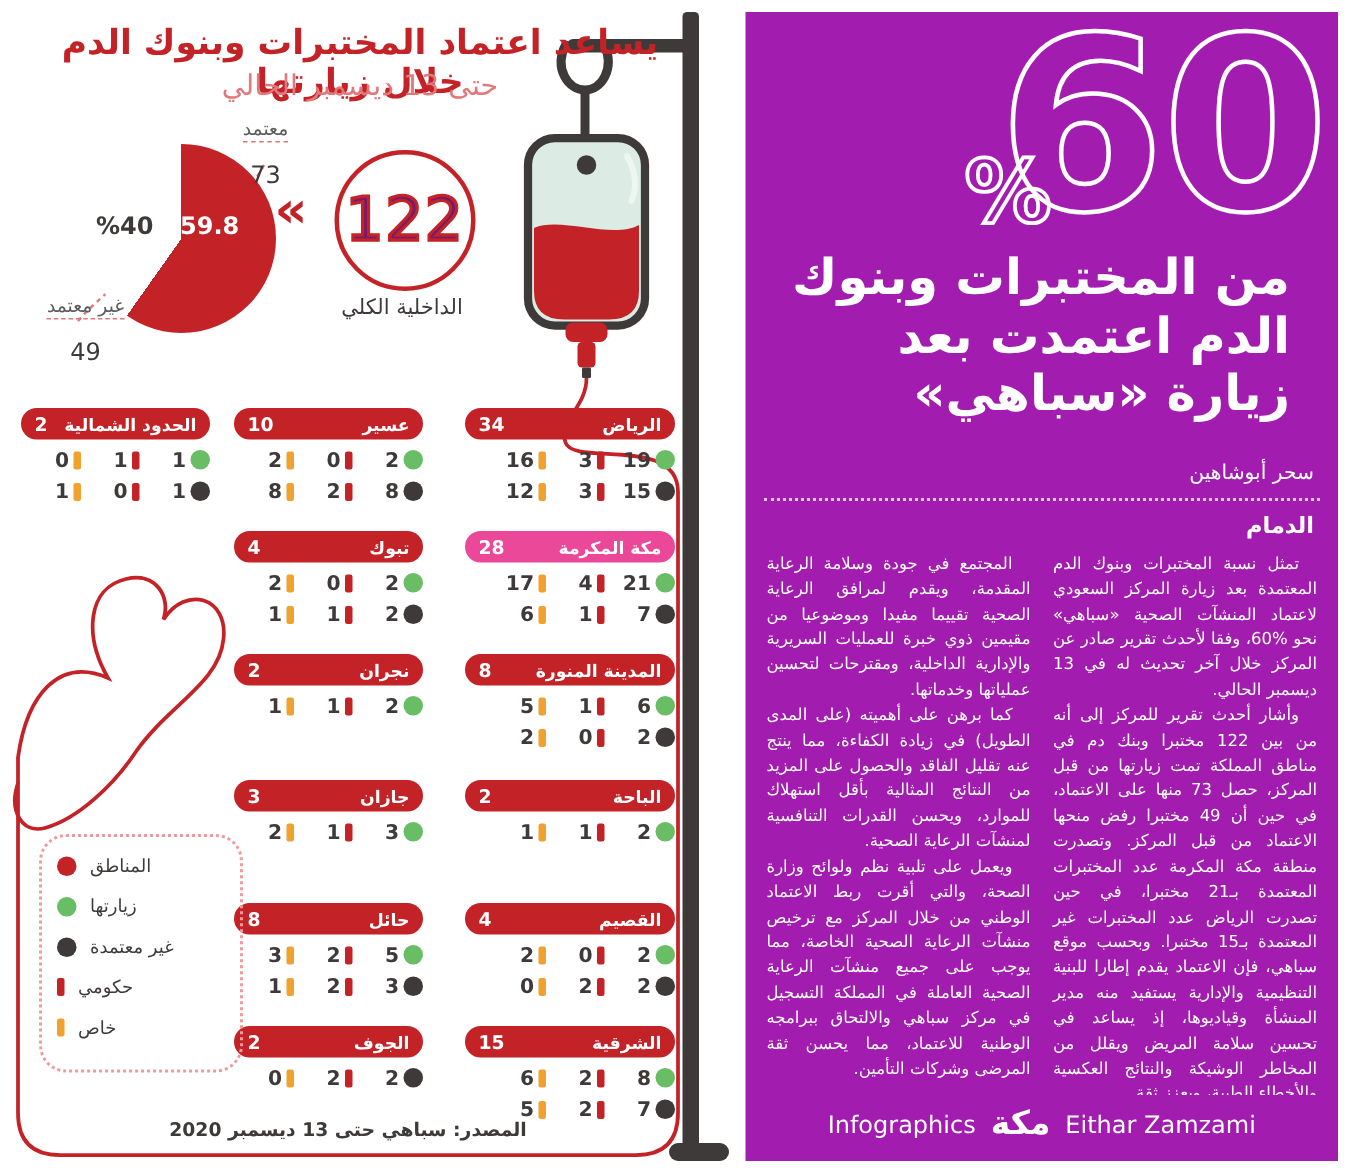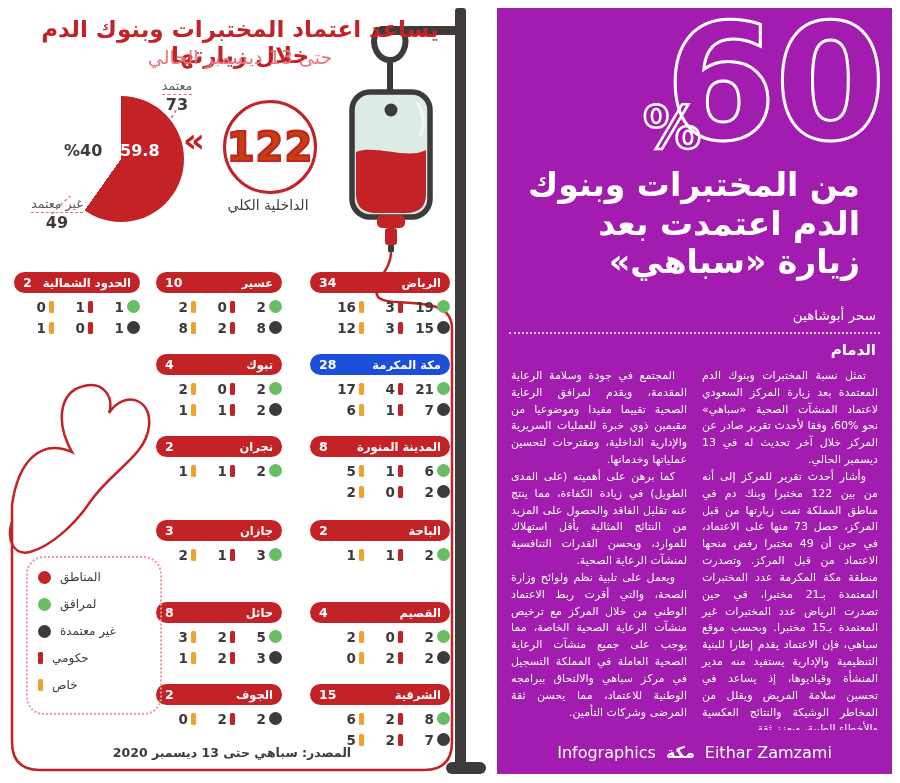--- a/index.html
+++ b/index.html
@@ -10,27 +10,27 @@
   .main-title{top:16px;left:20px;width:440px;text-align:center;direction:rtl;
     font-weight:bold;font-size:23px;color:var(--red);}
   .sub-title{top:46px;left:20px;width:440px;text-align:center;direction:rtl;
     font-size:19px;color:var(--lightred);}
   .pie{left:58px;top:96px;width:126px;height:126px;border-radius:50%;}
   .pie-label{font-weight:bold;font-size:16px;direction:ltr;}
   .pie-label.red-slice{left:104px;top:141px;color:#fff;}
   .pie-label.white-slice{left:64px;top:141px;color:var(--dark);}
   .pie-callout{text-align:center;direction:rtl;color:#5a5a5a;font-size:12.5px;}
   .pie-callout .cap{border-bottom:1.5px dashed var(--lightred);padding-bottom:1px;}
-  .pie-callout .val{display:block;font-weight:bold;font-size:16px;color:var(--dark);margin-top:2px;text-align:center;}
+  .pie-callout .val{display:block;font-weight:normal;font-size:16px;color:var(--dark);margin-top:14px;text-align:center;}
   .callout-acc{left:146px;top:78px;width:62px;}
   .callout-non{left:12px;top:196px;width:90px;}
   .quote-mark{left:183px;top:120px;font-size:34px;font-weight:bold;color:var(--red);}
   .total-circle{left:223px;top:100px;width:88px;height:88px;border:3px solid var(--red);
     border-radius:50%;display:flex;align-items:center;justify-content:center;background:#fff;}
-  .total-circle span{font-size:40px;font-weight:bold;color:#c2410c;-webkit-text-stroke:2.2px var(--red);
+  .total-circle span{font-size:40px;font-weight:normal;color:#701a75;-webkit-text-stroke:2.2px var(--red);
     letter-spacing:1px;direction:ltr;}
   .total-caption{left:198px;top:197px;width:140px;text-align:center;direction:rtl;
     font-size:14px;color:var(--dark);}
   
   .region{position:absolute;}
   .region-pill{height:21px;border-radius:11px;display:flex;align-items:center;
     justify-content:space-between;padding:0 9px;color:#fff;font-weight:bold;}
   .region-pill .r-total{font-size:12.5px;direction:ltr;}
   .region-pill .r-name{font-size:11.5px;direction:rtl;}
   .region-row{display:flex;align-items:center;justify-content:flex-end;margin-top:6px;height:15px;}
@@ -57,21 +57,21 @@
   .byline{top:299px;right:16px;font-size:13.5px;direction:rtl;}
   .panel-sep{top:324px;left:12px;right:12px;border-top:2px dotted rgba(255,255,255,.8);height:0;}
   .location{top:333px;right:16px;font-size:15px;font-weight:bold;direction:rtl;}
   .article{top:360px;right:14px;left:14px;bottom:44px;display:flex;gap:15px;direction:rtl;
     overflow:hidden;}
   .article .col{flex:1;font-size:11px;line-height:1.53;text-align:justify;direction:rtl;}
   .article .col p{margin:0;text-indent:12px;}
   .panel-footer{bottom:12px;left:0;right:0;display:flex;justify-content:center;
     align-items:center;gap:10px;direction:ltr;}
   .panel-footer .f-label{font-size:16px;}
-  .panel-footer .f-logo{font-size:16px;font-weight:bold;direction:rtl;}
+  .panel-footer .f-logo{font-size:22px;font-weight:bold;direction:rtl;}
 </style>
 </head>
 <body>
 
 <div class="stage">
 
   <svg class="abs" style="left:0;top:0" width="497" height="783" viewBox="0 0 497 783">
     <rect x="455" y="8" width="11" height="760" rx="3" fill="#3e3a39"></rect>
     <rect x="446" y="762" width="40" height="12" rx="6" fill="#3e3a39"></rect>
     <rect x="378" y="26" width="88" height="9" rx="4" fill="#3e3a39"></rect>
@@ -131,21 +131,21 @@
           <span class="bar" style="background:#f0a22e"></span>
           <span class="gap"></span>
           <span class="num">3</span>
           <span class="bar" style="background:#c32227"></span>
           <span class="gap"></span>
           <span class="num">15</span>
           <span class="dot" style="background:#3e3a39"></span>
         </div>
       </div>
       <div class="region" style="left: 310px; top: 354px; width: 140px;">
-        <div class="region-pill" style="background: #1d4ed8; text-align: right;">
+        <div class="region-pill" style="background: #ec4899; text-align: right;">
           <span class="r-total">28</span>
           <span class="r-name">مكة المكرمة</span>
         </div>
         <div class="region-row">
           <span class="num">17</span>
           <span class="bar" style="background:#f0a22e"></span>
           <span class="gap"></span>
           <span class="num">4</span>
           <span class="bar" style="background:#c32227"></span>
           <span class="gap"></span>
@@ -411,21 +411,21 @@
       </div>
     </div>
 
   <div id="legend" class="abs legend">
       <div class="legend-item">
         <span class="dot" style="background:#c32227"></span>
         <span class="lab">المناطق</span>
       </div>
       <div class="legend-item">
         <span class="dot" style="background:#68bd65"></span>
-        <span class="lab">لمرافق</span>
+        <span class="lab">زيارتها</span>
       </div>
       <div class="legend-item">
         <span class="dot" style="background:#3e3a39"></span>
         <span class="lab">غير معتمدة</span>
       </div>
       <div class="legend-item">
         <span class="bar" style="background:#c32227"></span>
         <span class="lab">حكومي</span>
       </div>
       <div class="legend-item">

